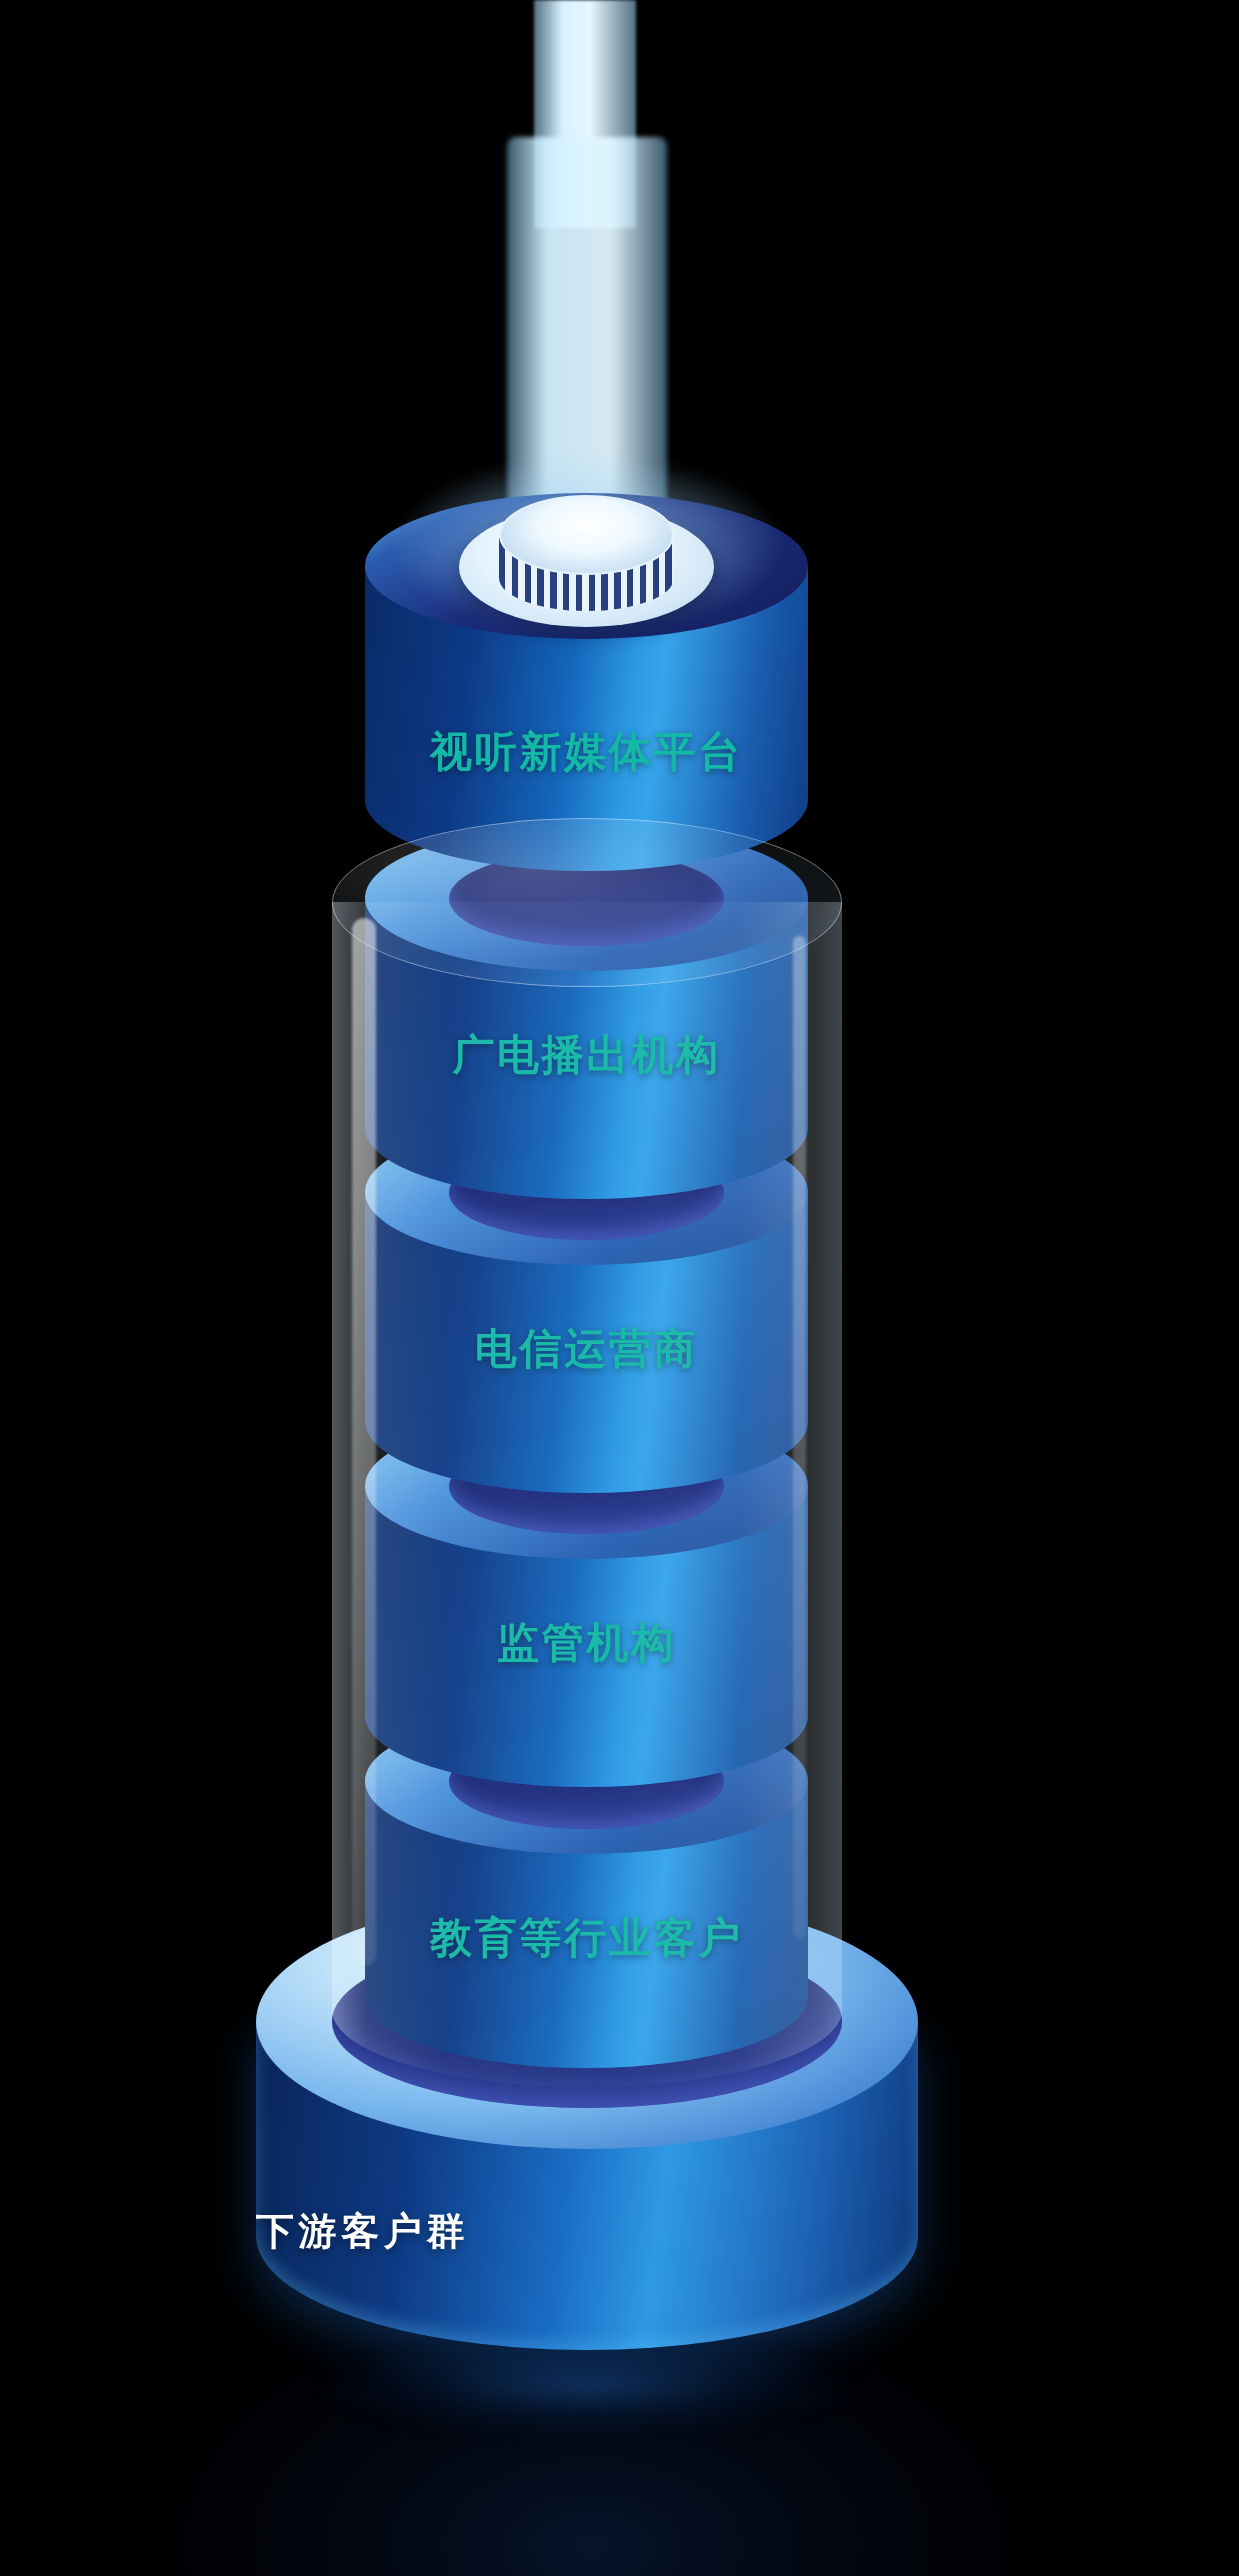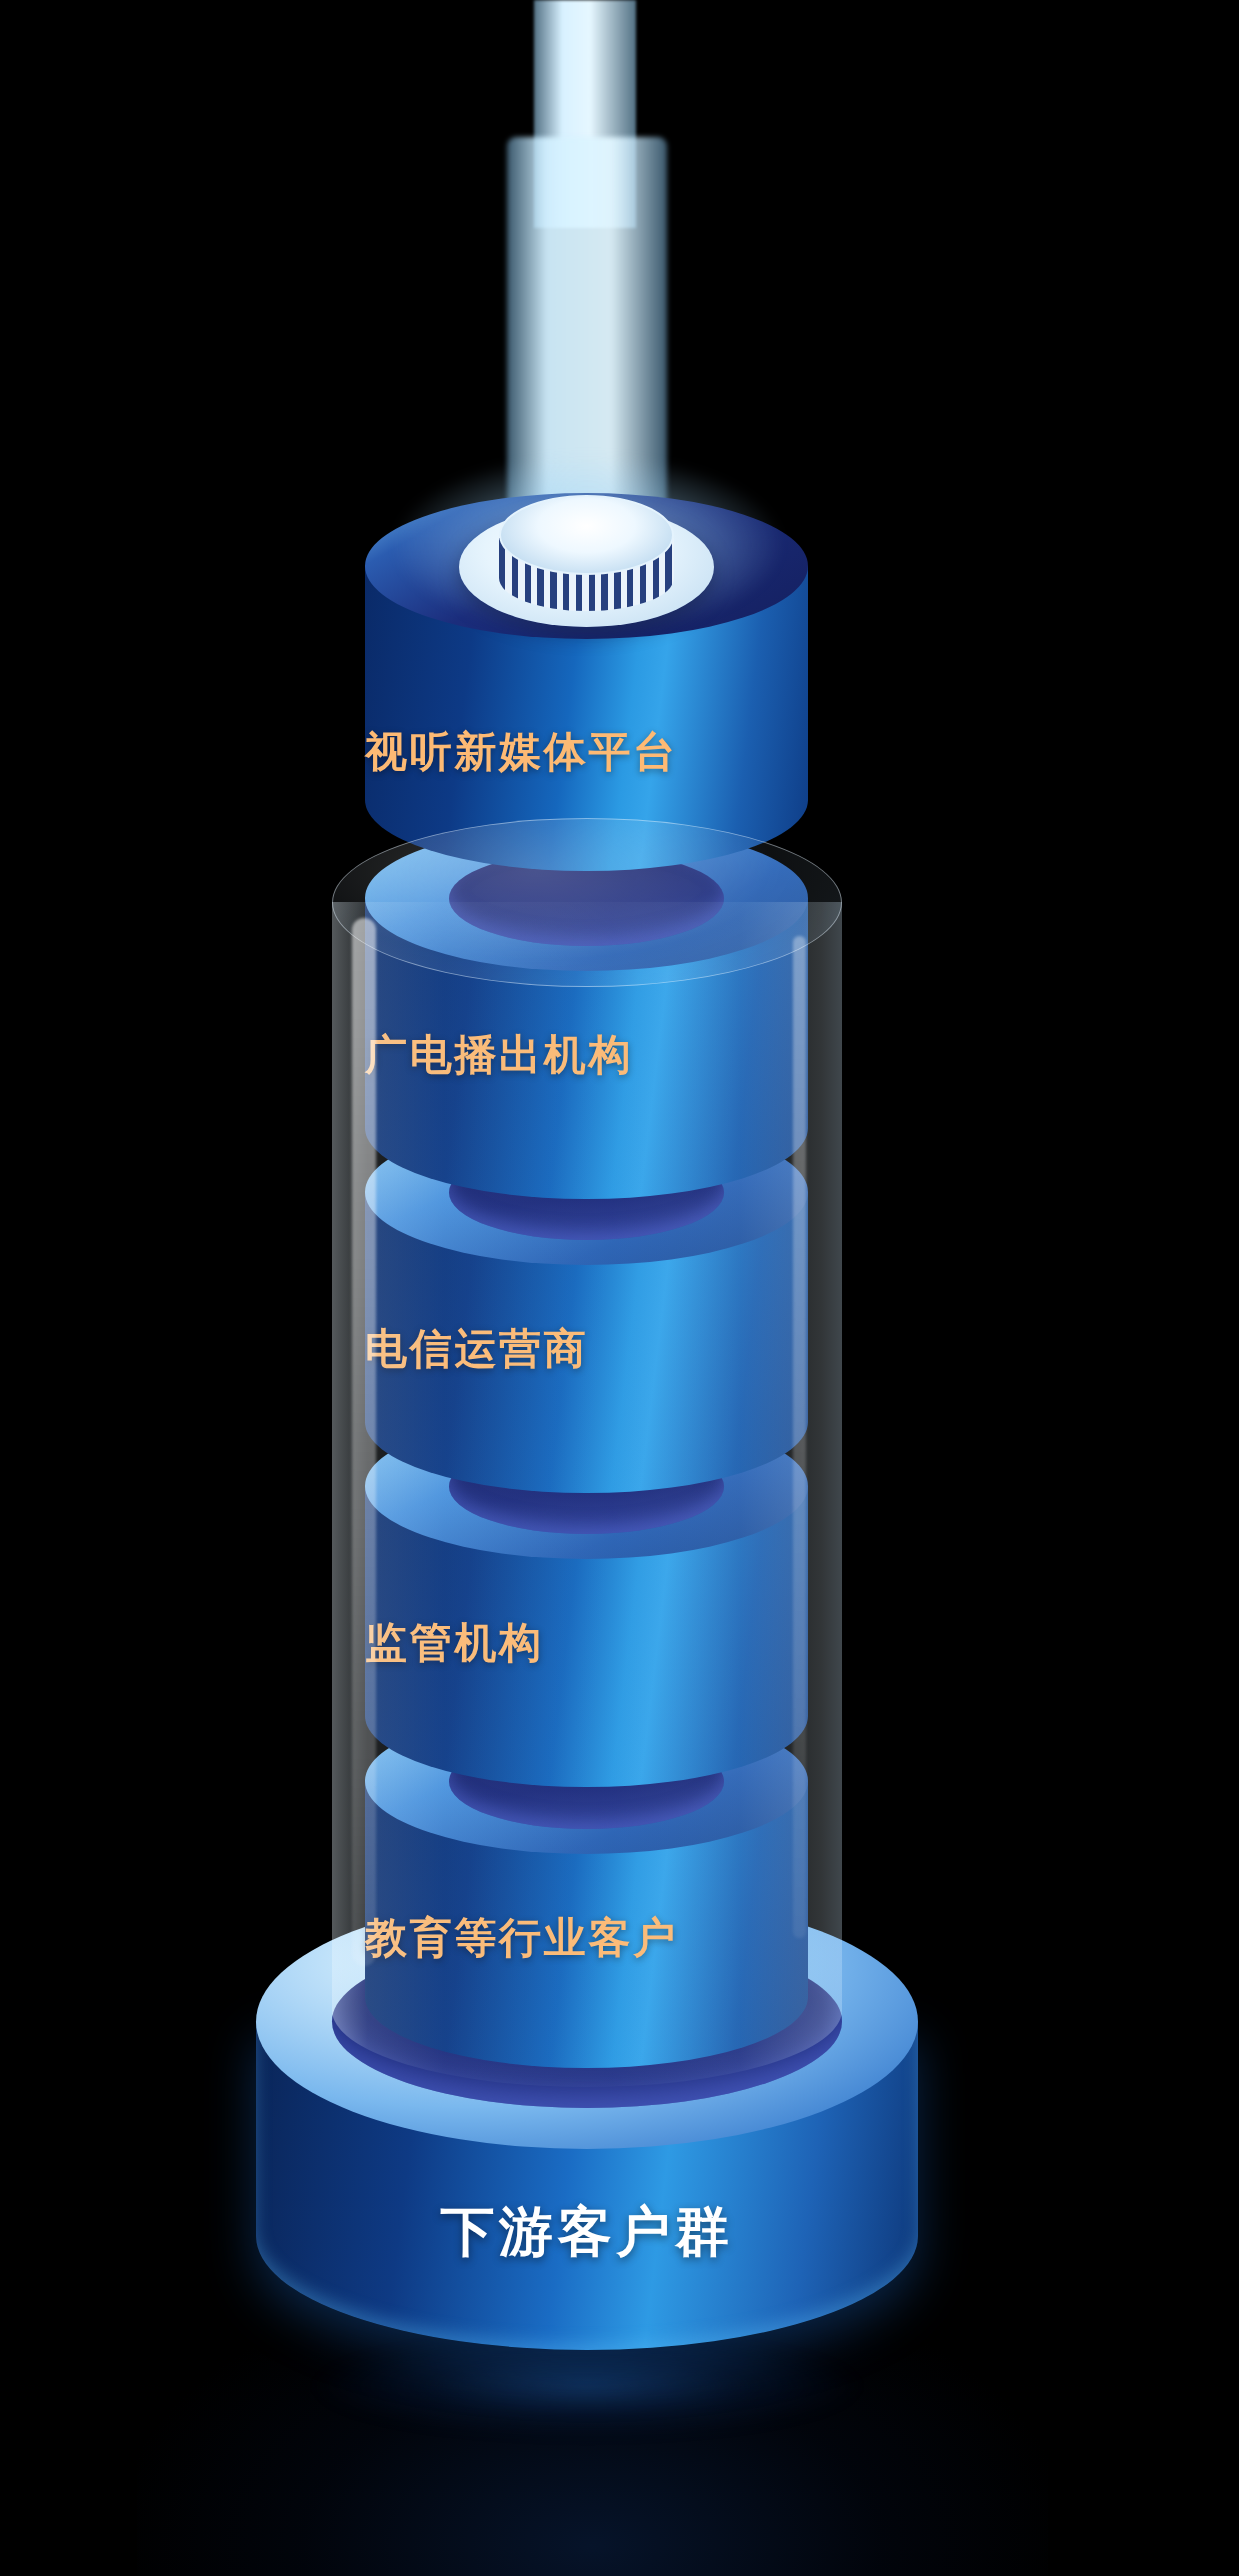--- a/index.html
+++ b/index.html
@@ -47,21 +47,21 @@
     position:absolute;left:0;top:0;width:443px;height:146px;border-radius:50%;
     background:linear-gradient(155deg,#8ecdf5 0%,#4b93dd 33%,#2a62b4 68%,#1d4a92 100%);
   }
   .ring .hole{
     position:absolute;left:84px;top:25.5px;width:275px;height:95px;border-radius:50%;
     background:linear-gradient(175deg,#141f66 0%,#1d2b7c 55%,#33459e 100%);
     box-shadow:inset 0 -8.2px 16.4px rgba(80,100,210,0.5);
   }
   .ring .label{
     position:absolute;left:0;top:202px;width:100%;
-    text-align:left;color:#fdba74;font-weight:700;
+    text-align:center;color:#14b8a6;font-weight:700;
     font-size:42px;line-height:55px;letter-spacing:2.7px;
     text-shadow:0 1.8px 7.3px rgba(0,0,0,0.4);
   }
   
   .ring-1{top:493px;z-index:60;}
   .ring-1 .body{height:305px;}
   .ring-1 .top{background:linear-gradient(150deg,#6fb9ee 0%,#2b5cb0 18%,#1b2d7c 45%,#141f5e 100%);}
   .ring-1 .label{top:231px;}
   .ring-2{top:825px;z-index:50;}
   .ring-2 .body{height:301px;}
@@ -125,22 +125,22 @@
     position:absolute;left:0;top:0;width:662px;height:255px;border-radius:50%;
     background:radial-gradient(ellipse at 32% 26%, #eef8ff 0%, #c4e4fa 20%, #7ab8ee 55%, #3c7fcf 85%, #2c63b4 100%);
   }
   .base-hole{
     position:absolute;left:76px;top:41px;width:510px;height:173px;border-radius:50%;
     background:linear-gradient(175deg,#121c60 0%,#1c2a78 50%,#2f3f96 100%);
     box-shadow:inset 0 -12.8px 24px rgba(85,105,215,0.5);
   }
   .base-label{
     position:absolute;left:0;top:301px;width:100%;
-    text-align:center;color:#fff;font-weight:700;
-    font-size:54px;line-height:73px;letter-spacing:4.6px;
+    color:#fff;font-weight:700;
+    font-size:38px;line-height:73px;letter-spacing:4.6px;
     text-shadow:0 2.7px 9px rgba(0,0,0,0.45);
   }
   .base-reflection{
     position:absolute;left:55px;top:442px;width:552px;height:100px;
     background:radial-gradient(closest-side, rgba(40,120,220,0.35) 0%, rgba(25,80,170,0.15) 55%, transparent 100%);
     filter:blur(7.3px);
   }
 </style>
 </head>
 <body>

